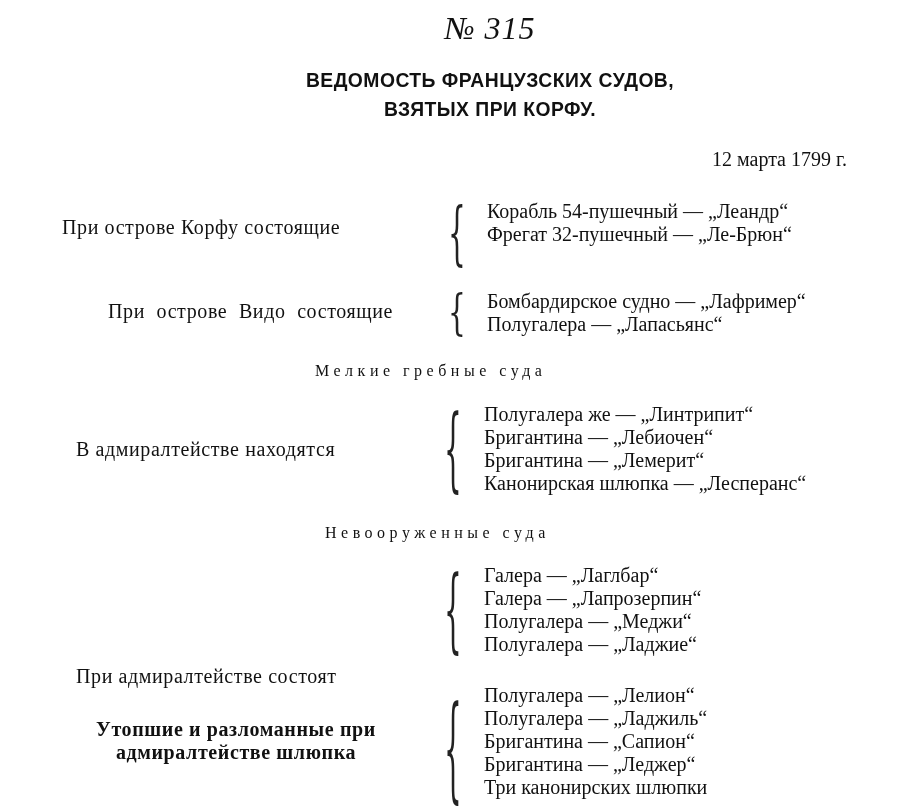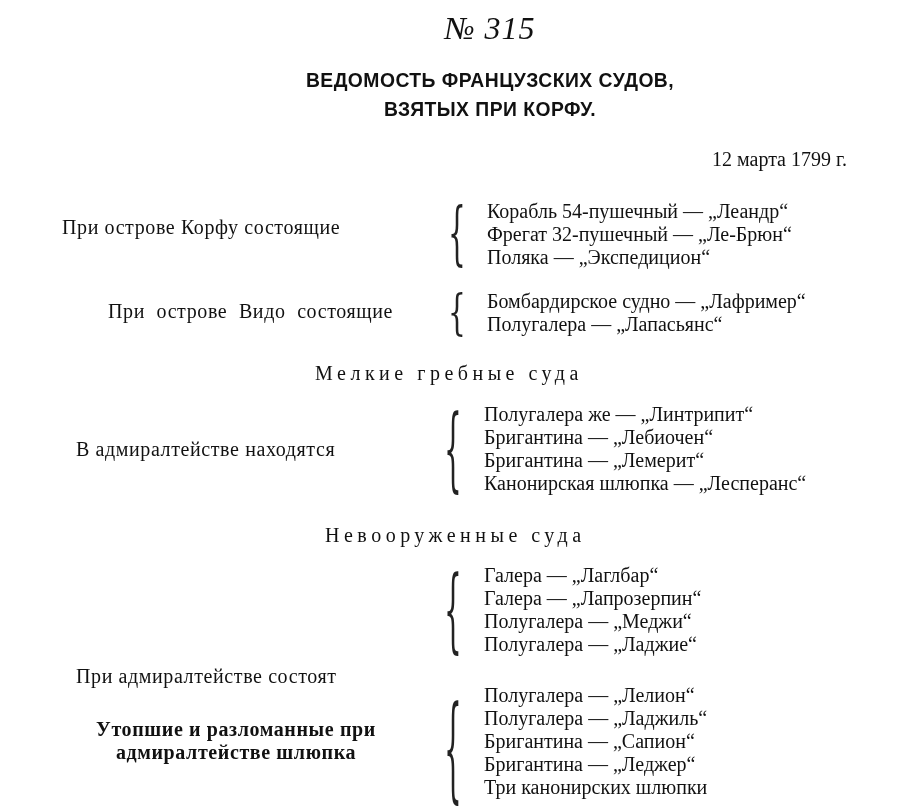--- a/index.html
+++ b/index.html
@@ -23,21 +23,21 @@
     .t2 { top: 97px; }
     .date {
       left: 712px; top: 148px;
       font-family: "Liberation Serif", serif; font-size: 20px;
     }
     .label {
       font-family: "Liberation Serif", serif; font-size: 20px; letter-spacing: 0.6px;
     }
     .label.center { text-align: center; }
     .subheading {
-      font-family: "Liberation Serif", serif; font-size: 20px; letter-spacing: 4.5px;
+      font-family: "Liberation Serif", serif; font-size: 16px; letter-spacing: 4.5px;
     }
     .brace {
       font-family: "DejaVu Serif", serif; font-weight: 200; color: #222;
       transform-origin: top left;
     }
     .items { font-family: "Liberation Serif", serif; font-size: 20px; line-height: 23px; }
     .items div { white-space: nowrap; }
   </style>
 </head>
 <body>
@@ -45,21 +45,20 @@
 <div class="abs doc-number">№ 315</div>
 <div class="abs title-line t1">ВЕДОМОСТЬ ФРАНЦУЗСКИХ СУДОВ,</div>
 <div class="abs title-line t2">ВЗЯТЫХ ПРИ КОРФУ.</div>
 <div class="abs date">12 марта 1799 г.</div>
 
 <div class="abs label" style="left:62px; top:216px;">При острове Корфу состоящие</div>
 <div class="abs brace" style="left:448px; top:192px; font-size:40px; transform:scaleY(1.75) scaleX(0.7);">{</div>
 <div class="abs items" style="left:487px; top:200px;">
   <div>Корабль 54-пушечный — „Леандр“</div>
   <div>Фрегат 32-пушечный — „Ле-Брюн“</div>
-  <div>Поляка — „Экспедицион“</div>
 </div>
 
 <div class="abs label" style="left:66px; top:300px; word-spacing:6px;margin-left:42px;">При острове Видо состоящие</div>
 <div class="abs brace" style="left:448px; top:285px; font-size:40px; transform:scaleY(1.2) scaleX(0.7);">{</div>
 <div class="abs items" style="left:487px; top:290px;">
   <div>Бомбардирское судно — „Лафример“</div>
   <div>Полугалера — „Лапасьянс“</div>
 </div>
 
 <div class="abs subheading" style="left:315px; top:362px;">Мелкие гребные суда</div>

